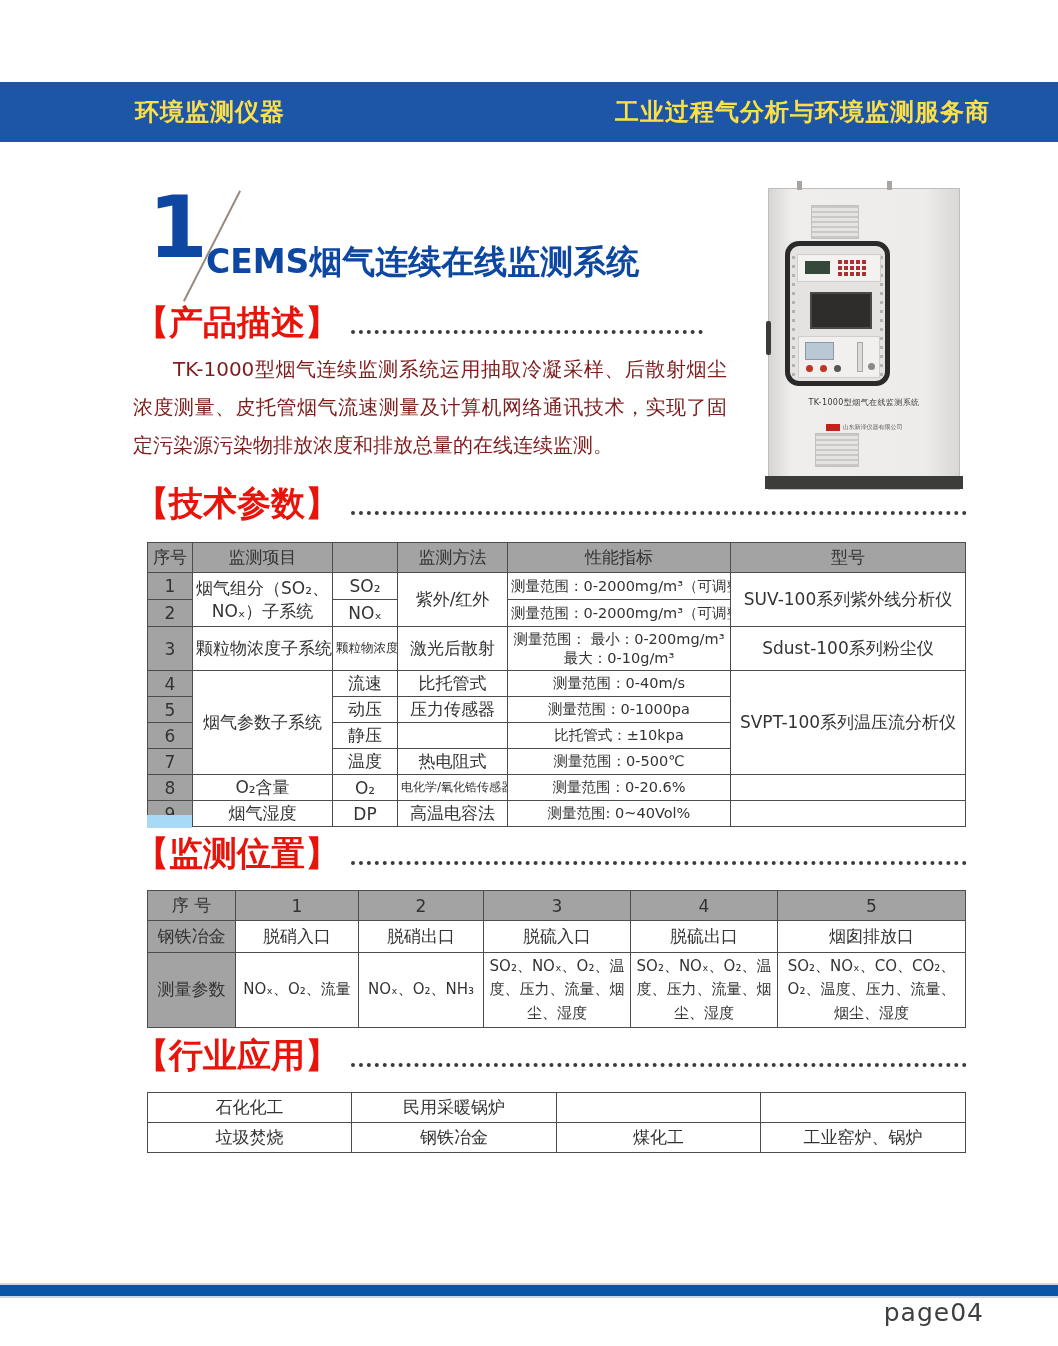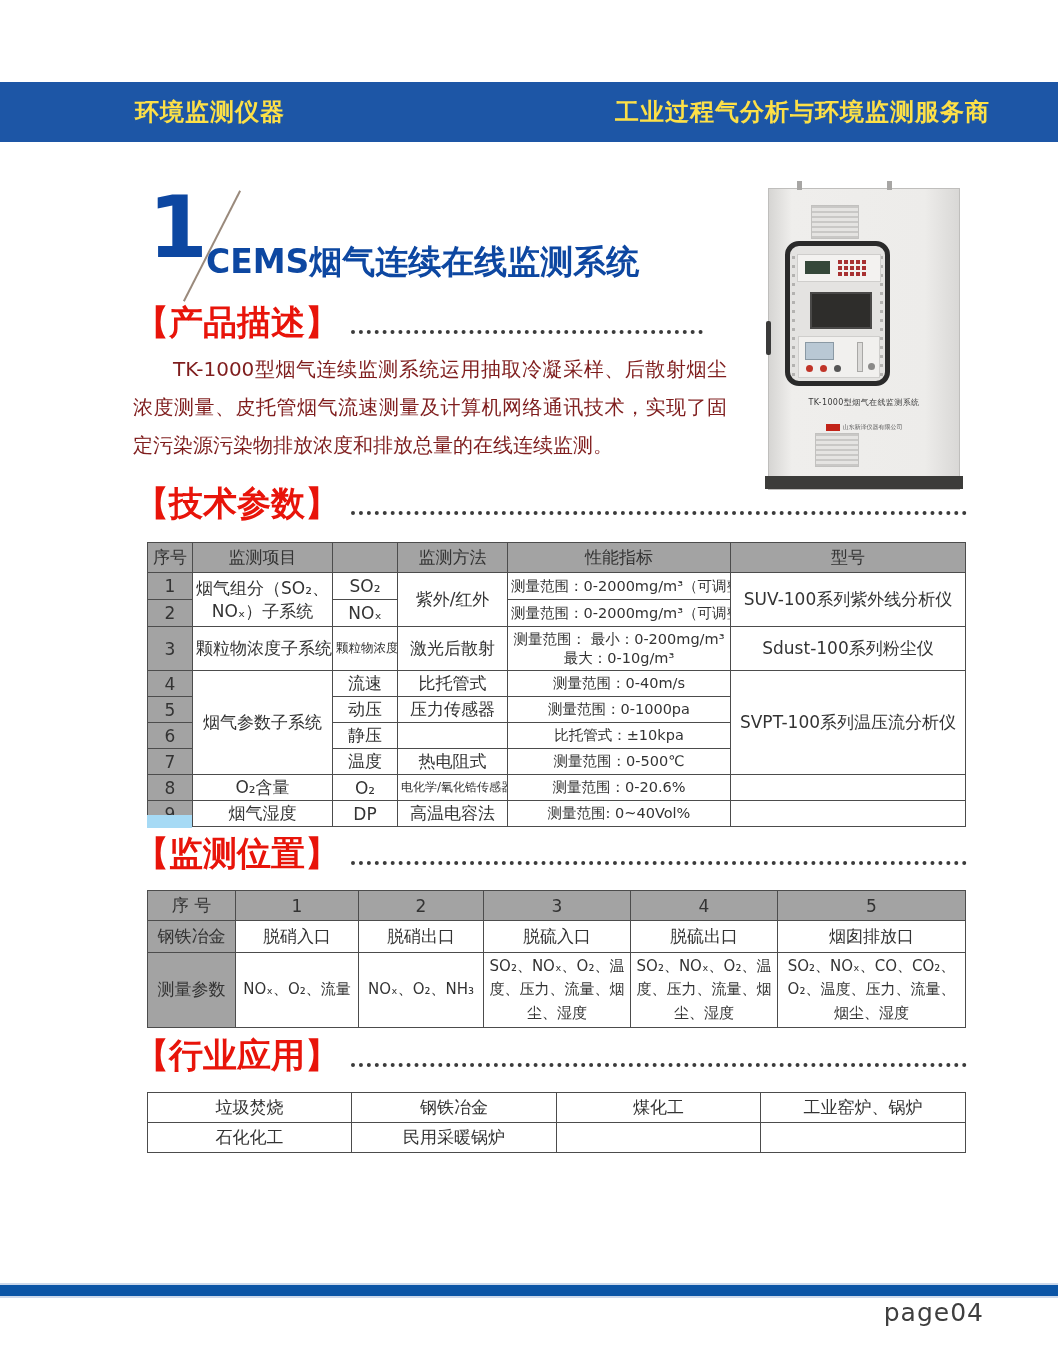--- a/index.html
+++ b/index.html
@@ -282,30 +282,30 @@
 
   <table class="dtable" id="atable">
     <colgroup>
       <col style="width:204px">
         <col style="width:205px">
         <col style="width:204px">
         <col style="width:205px">
     </colgroup>
     <tbody>
     <tr class="ha30">
+      <td>石化化工</td>
+      <td>民用采暖锅炉</td>
+      <td></td>
+      <td></td>
+    </tr>
+    <tr class="ha30">
       <td>垃圾焚烧</td>
       <td>钢铁冶金</td>
       <td>煤化工</td>
       <td>工业窑炉、锅炉</td>
     </tr>
-    <tr class="ha30">
-      <td>石化化工</td>
-      <td>民用采暖锅炉</td>
-      <td></td>
-      <td></td>
-    </tr>
   </tbody>
     </table>
 
   <div class="footer-bar"></div>
   <div class="page-num">page04</div>
 
 </div>
 
 </body></html>

